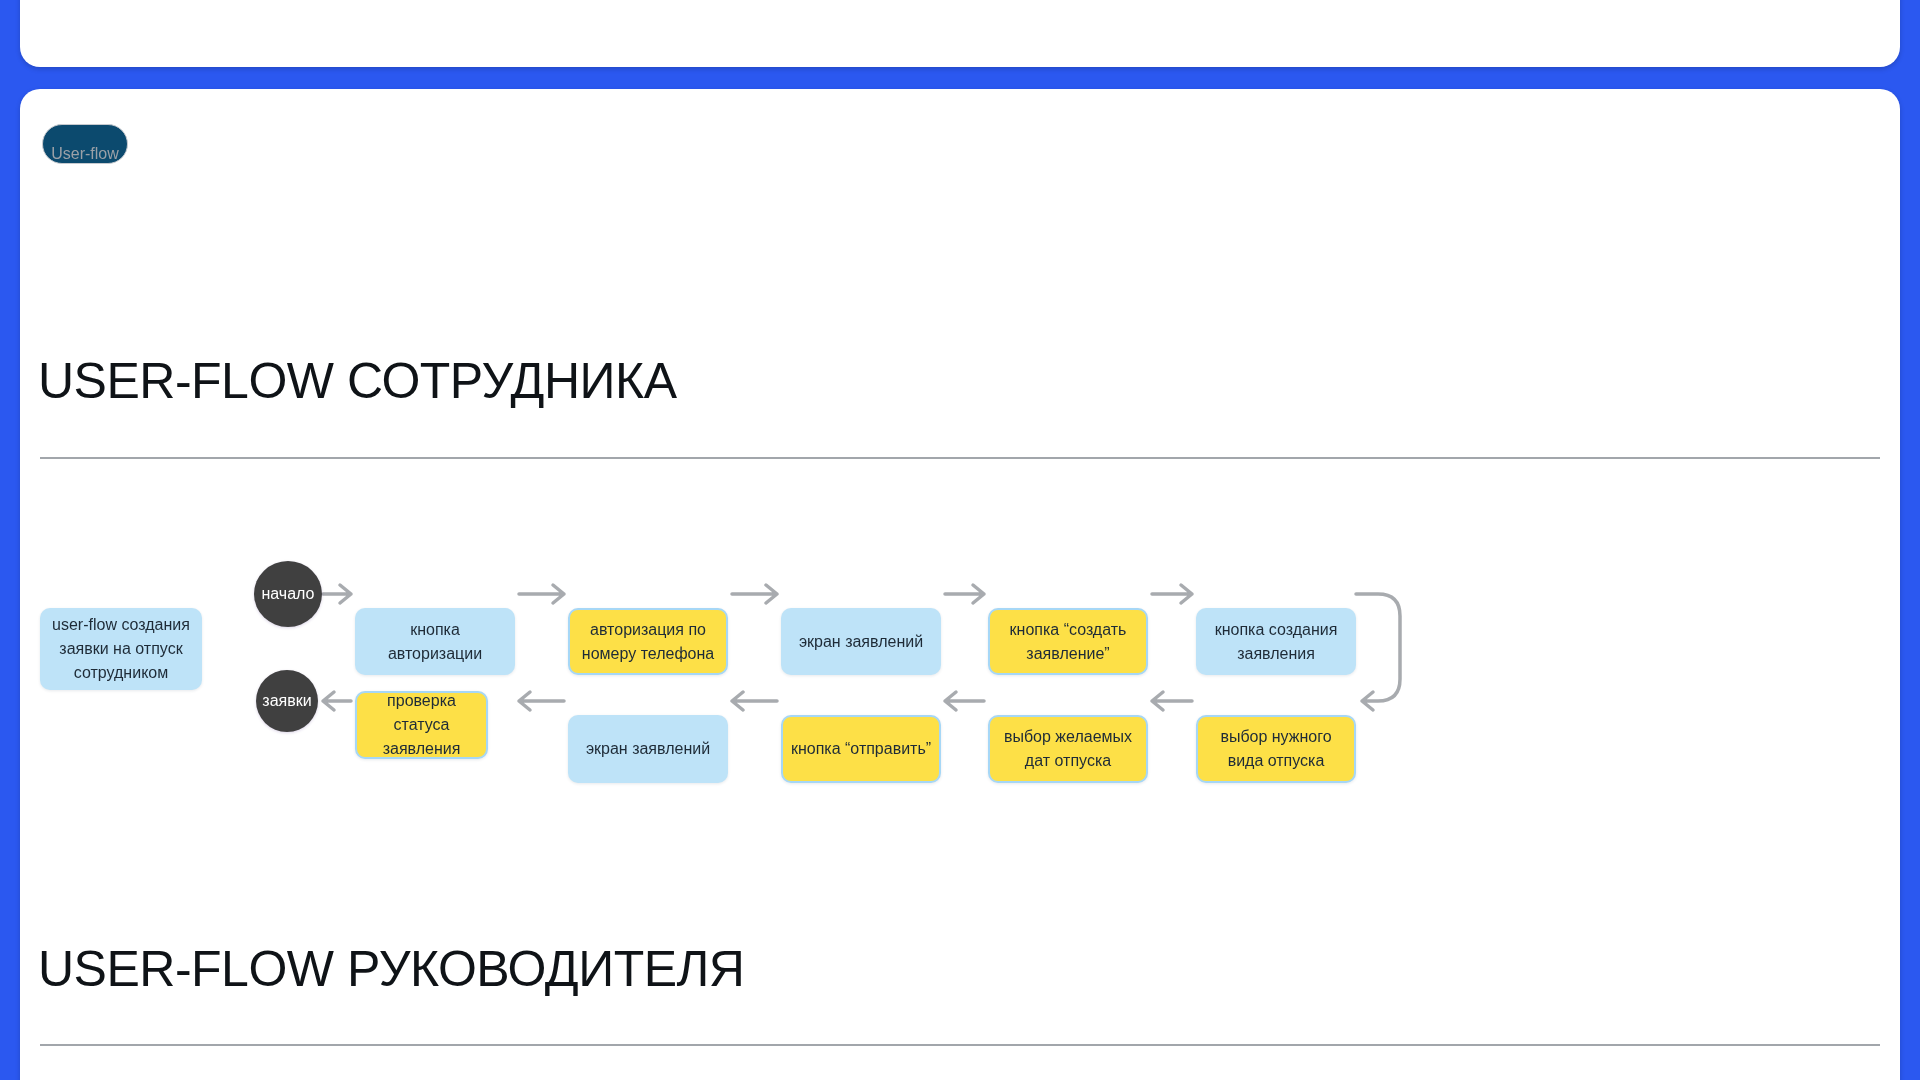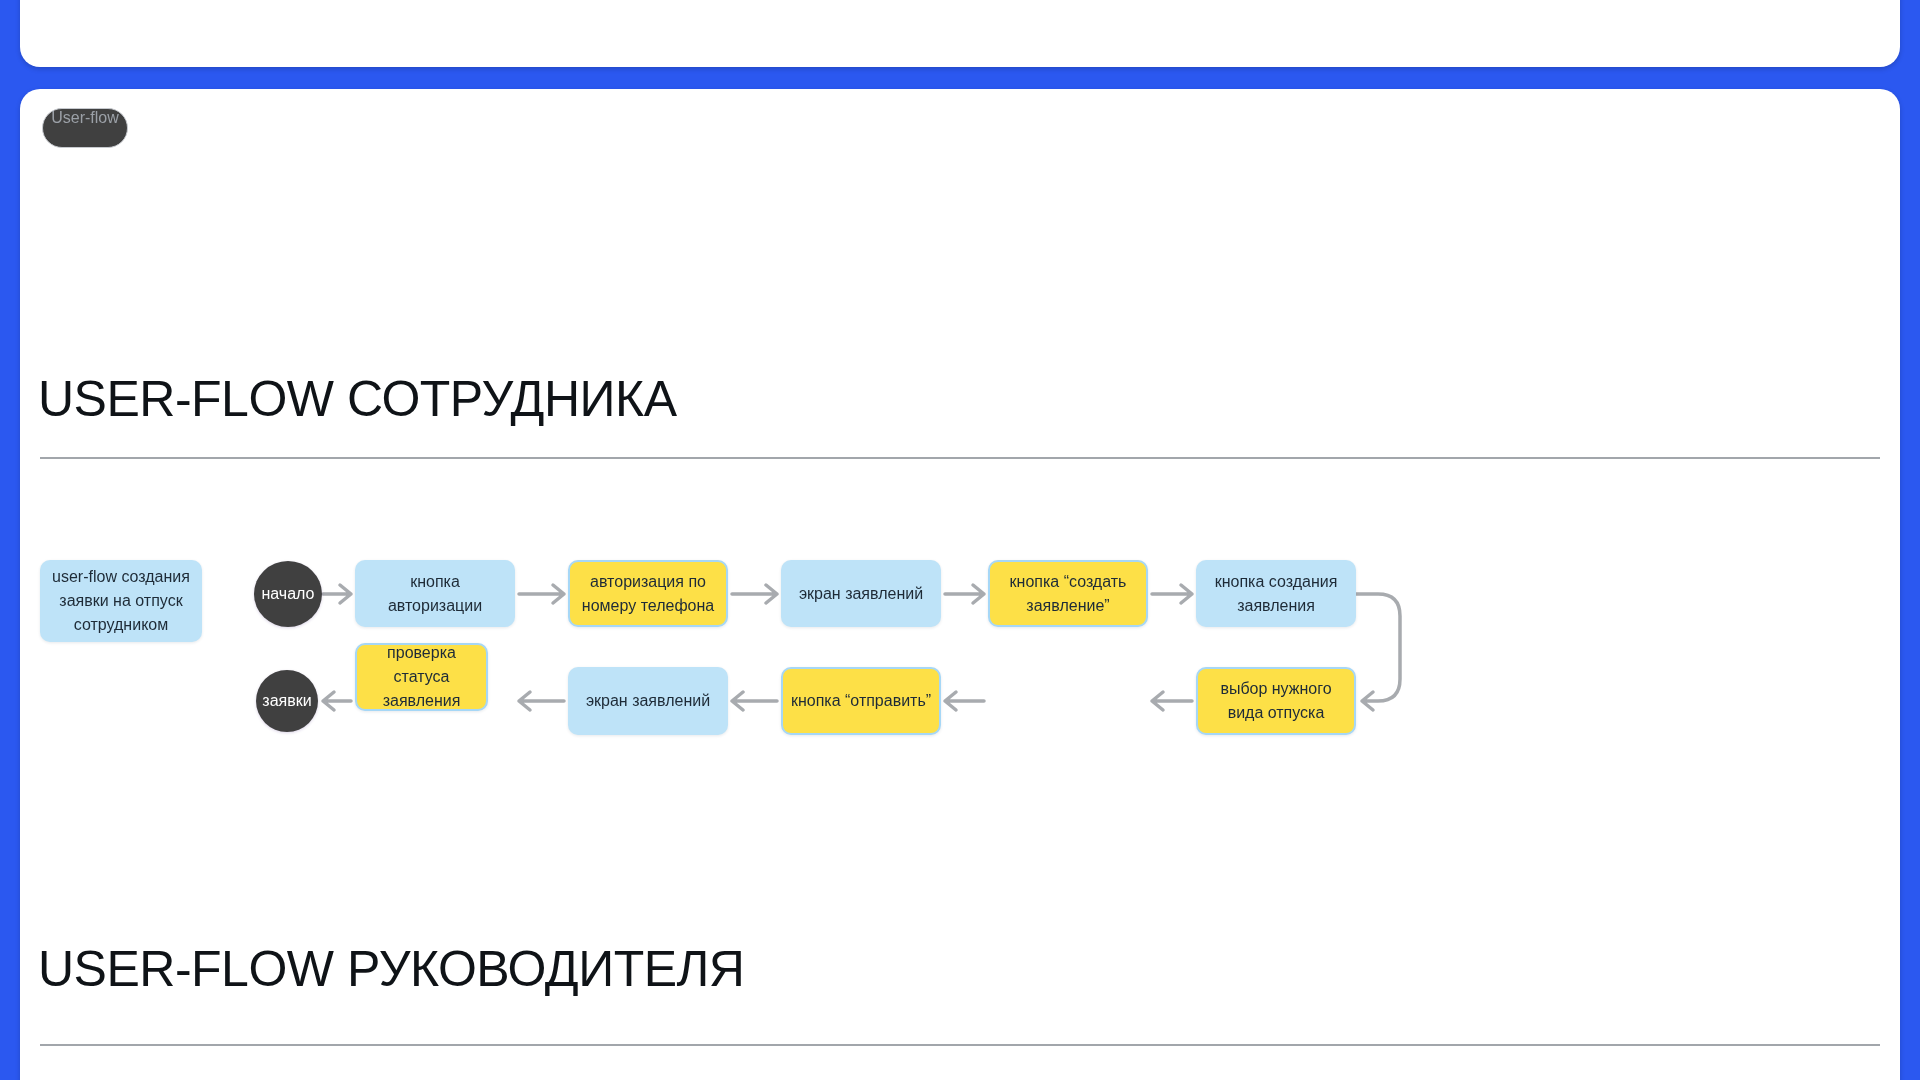--- a/index.html
+++ b/index.html
@@ -20,40 +20,40 @@
   .main-card {
     position: absolute;
     left: 20px; right: 20px; top: 89px;
     height: 1020px;
     background: #ffffff;
     border-radius: 20px;
     box-shadow: 0 2px 5px rgba(0,0,0,0.18);
   }
   .badge-pill {
     position: absolute;
-    left: 22px; top: 19px;
+    left: 22px; top: 35px;
     width: 86px; height: 40px;
     border: 1.5px solid #c7cacf;
     border-radius: 20px;
-    display: flex; align-items: flex-start; justify-content: center;
+    display: flex; align-items: flex-end; justify-content: center;
     color: #9ba0a7;
     font-size: 16px;
-    background: #404040;
+    background: #0c4a6e;
   }
   .section-title {
     position: absolute;
     left: 18px;
     font-size: 50px;
     line-height: 60px;
     font-weight: 500;
     letter-spacing: -0.5px;
     color: #0f1317;
     white-space: nowrap;
   }
-  .title-1 { top: 262px; margin-top: 18px; }
+  .title-1 { top: 262px; }
   .title-2 { top: 850px; }
   .divider {
     position: absolute;
     left: 20px;
     width: 1840px;
     height: 2px;
     background: #a2a6ab;
   }
   .divider-1 { top: 368px; }
   .divider-2 { top: 955px; }
@@ -69,20 +69,21 @@
   .node {
     position: absolute;
     border-radius: 10px;
     display: flex; align-items: center; justify-content: center;
     text-align: center;
     font-size: 16px;
     line-height: 1.5;
     color: #1e2b37;
     padding: 4px 6px;
     box-shadow: 0 1px 3px rgba(15,40,70,0.10);
+    margin-top: 48px;
   }
   .node--fill { background: #bee3f8; }
   .node--outline { background: #fde047; border: 2.5px solid #a6d7f6; }
   .terminal {
     position: absolute;
     background: #404040;
     border-radius: 50%;
     display: flex; align-items: center; justify-content: center;
     color: #ffffff;
     font-size: 16px;
@@ -142,20 +143,23 @@
     <div class="node node--outline" style="left:968px; top:471px; width:160px; height:67px;">
       <span>кнопка “создать заявление”</span>
     </div>
     <div class="node node--fill" style="left:1176px; top:471px; width:160px; height:67px;">
       <span>кнопка создания заявления</span>
     </div>
 
     <div class="node node--outline" style="left:1176px; top:578px; width:160px; height:68px;">
       <span>выбор нужного вида отпуска</span>
     </div>
+    <div class="node node--outline" style="left:968px; top:578px; width:160px; height:68px;">
+      <span>выбор желаемых дат отпуска</span>
+    </div>
     <div class="node node--outline" style="left:761px; top:578px; width:160px; height:68px;">
       <span>кнопка “отправить”</span>
     </div>
     <div class="node node--fill" style="left:548px; top:578px; width:160px; height:68px;">
       <span>экран заявлений</span>
     </div>
     <div class="node node--outline" style="left:335px; top:554px; width:133px; height:68px;">
       <span>проверка статуса заявления</span>
     </div>
 

